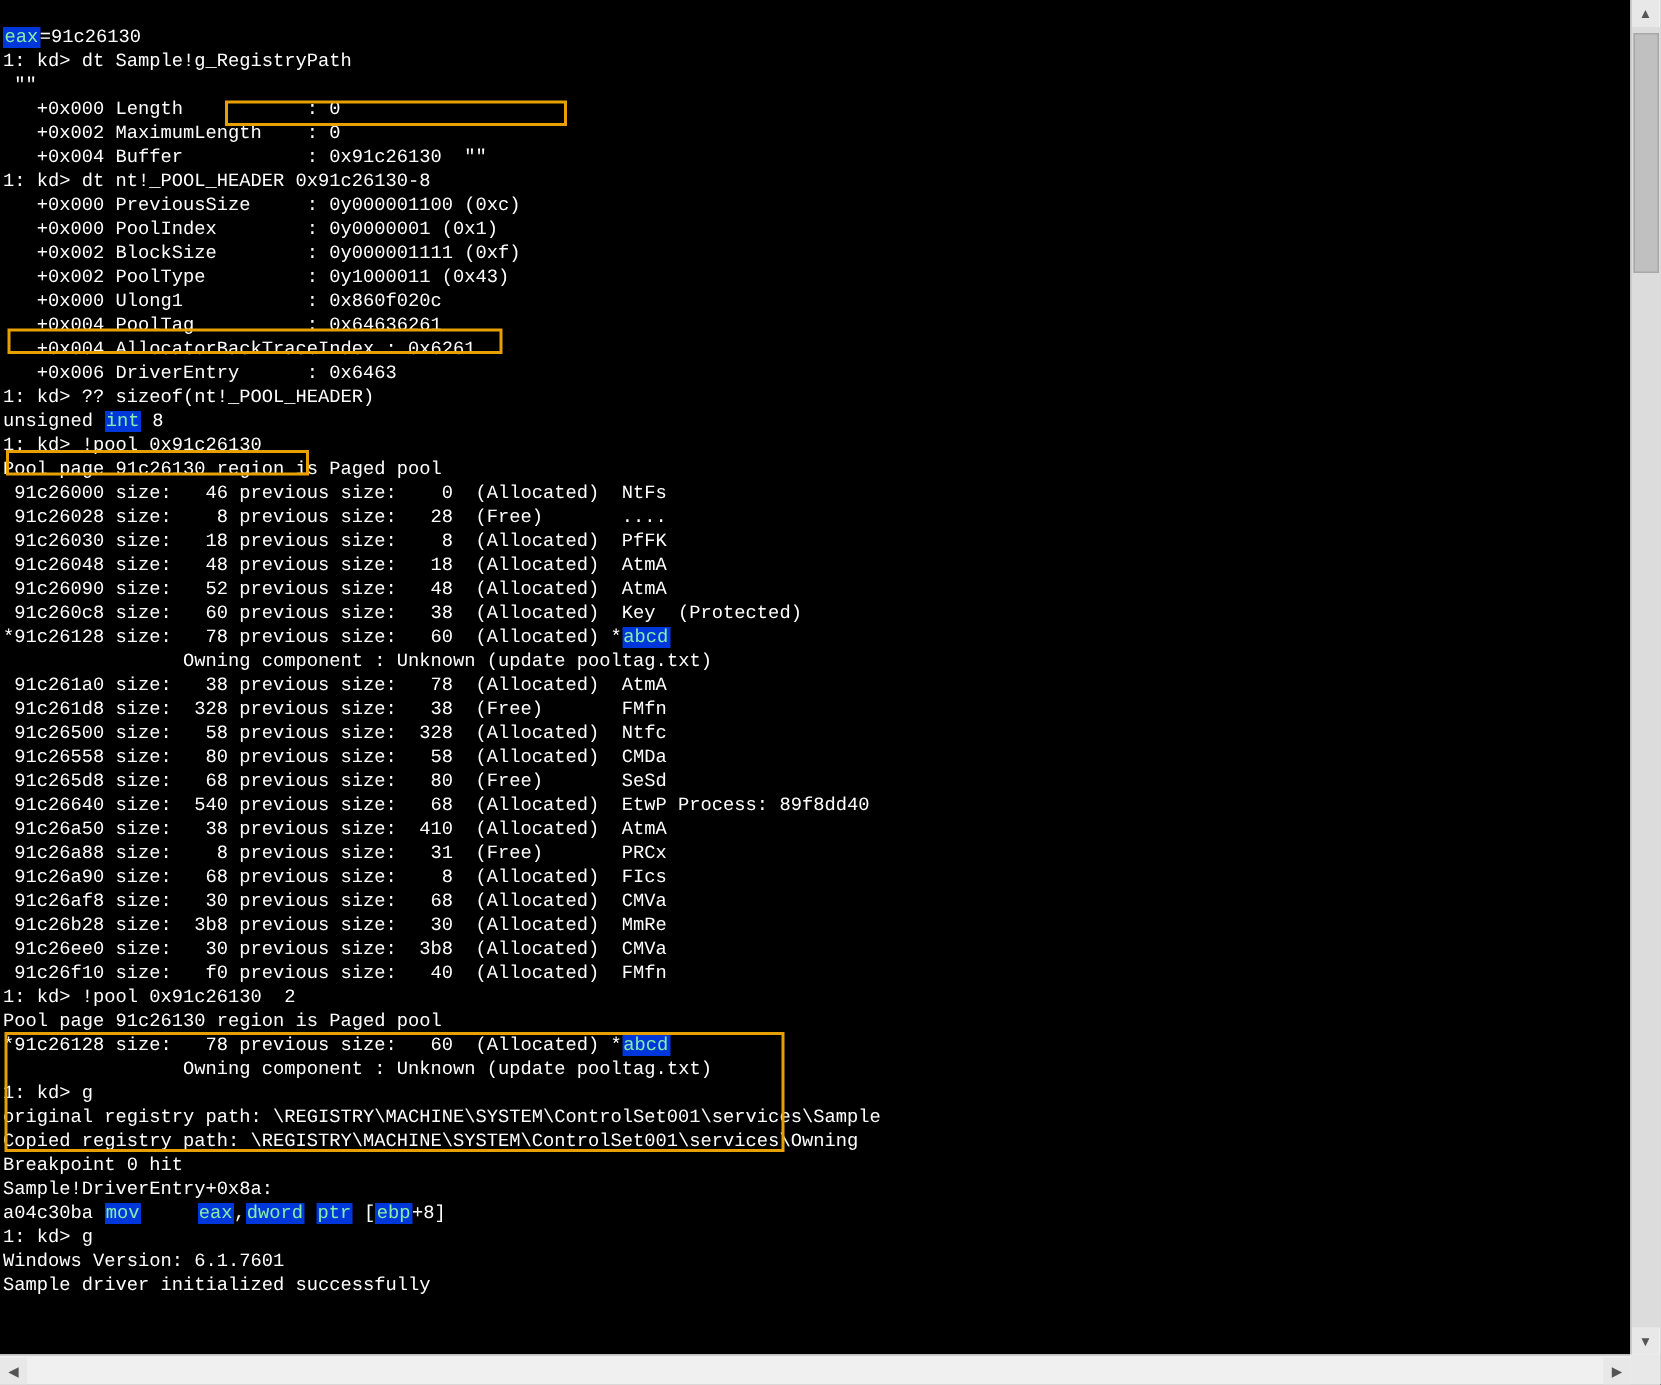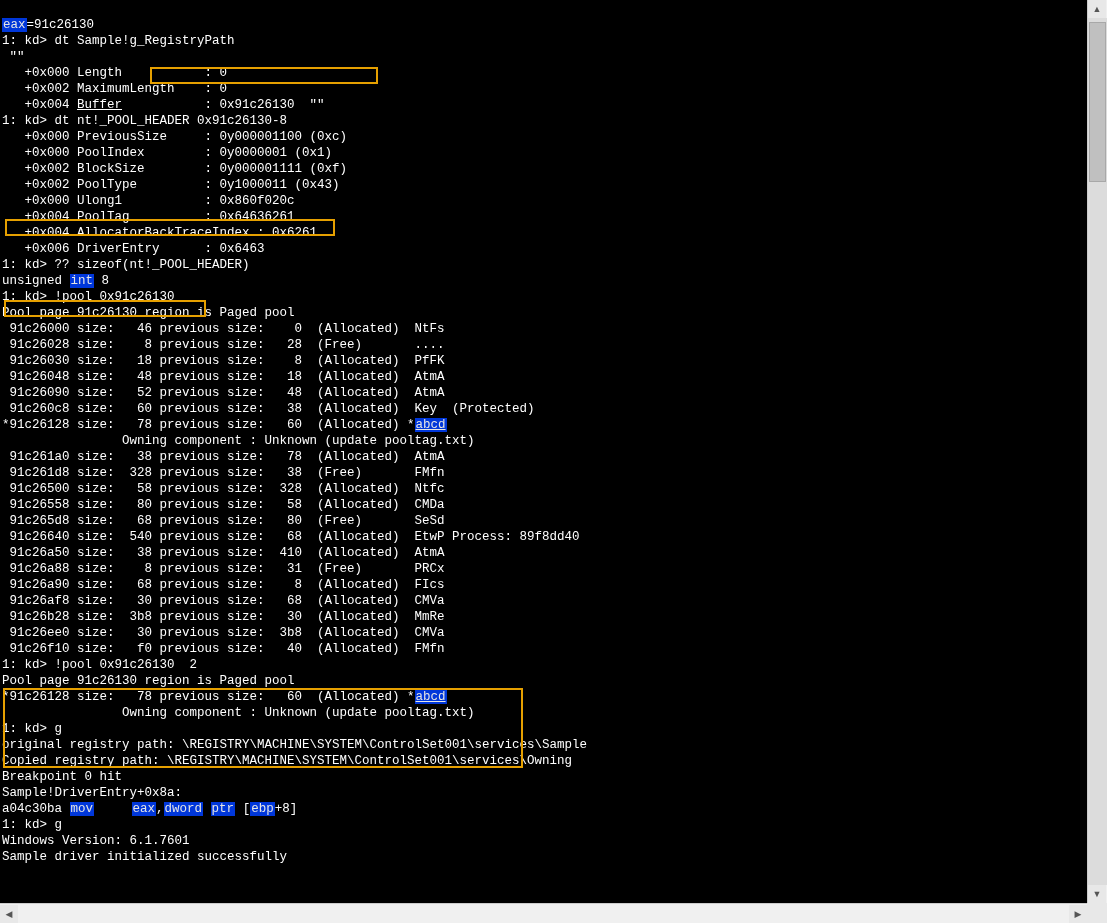--- a/index.html
+++ b/index.html
@@ -44,22 +44,22 @@
   .vscroll .track { flex: 1; position: relative; background: #dcdcdc; }
   .vscroll .thumb {
     position: absolute; left: 1px; right: 1px; top: 4px;
     height: 160px;
     background: #c0c0c0; border: 1px solid #a8a8a8;
   }
   .corner {
     position: absolute; right: 0; bottom: 0; width: 20px; height: 20px;
     background: #e8e8e8;
   }
-  .hl-blue { background: #0037da; color: #e5e5e5; padding: 0 1px; }
-  .hl-underline { text-decoration: underline; }
+  .hl-blue { background: #0037da; color: #86efac; padding: 0 1px; }
+  .hl-underline { }
   .orangebox {
     position: absolute;
     border: 2px solid #e6a000;
     pointer-events: none;
   }
   
   .box1 { left: 150px; top: 67px; width: 228px; height: 17px; }
   .box2 { left: 5px; top: 219px; width: 330px; height: 17px; }
   .box3 { left: 4px; top: 300px; width: 202px; height: 17px; }
   .box4 { left: 3px; top: 688px; width: 520px; height: 80px; }

